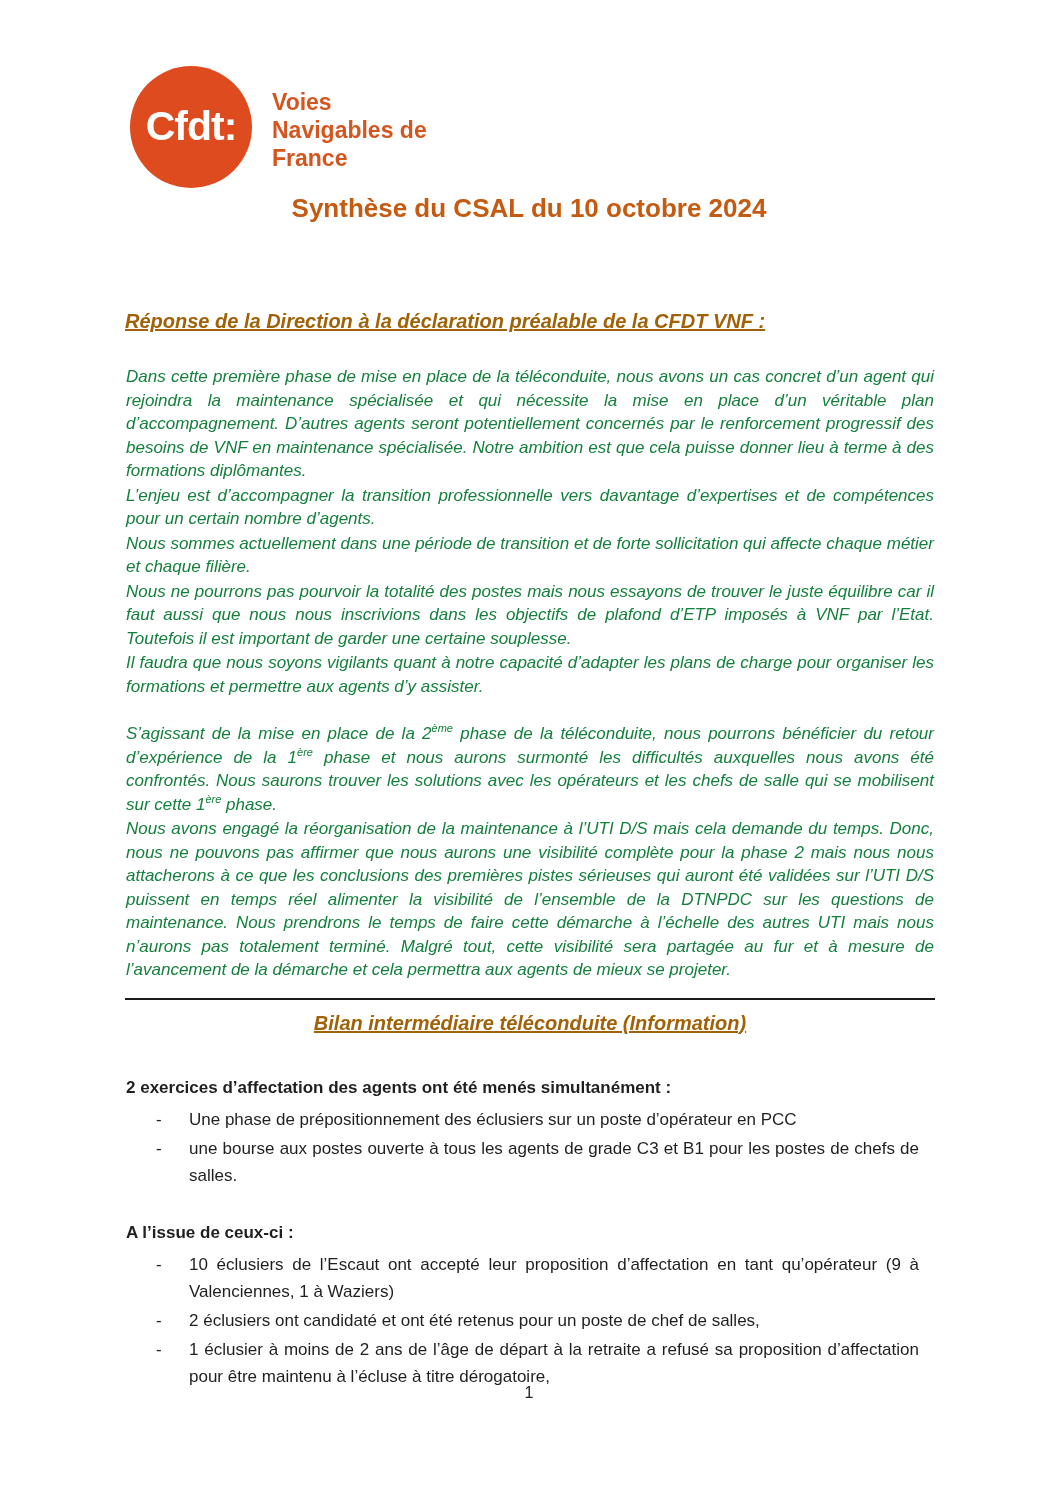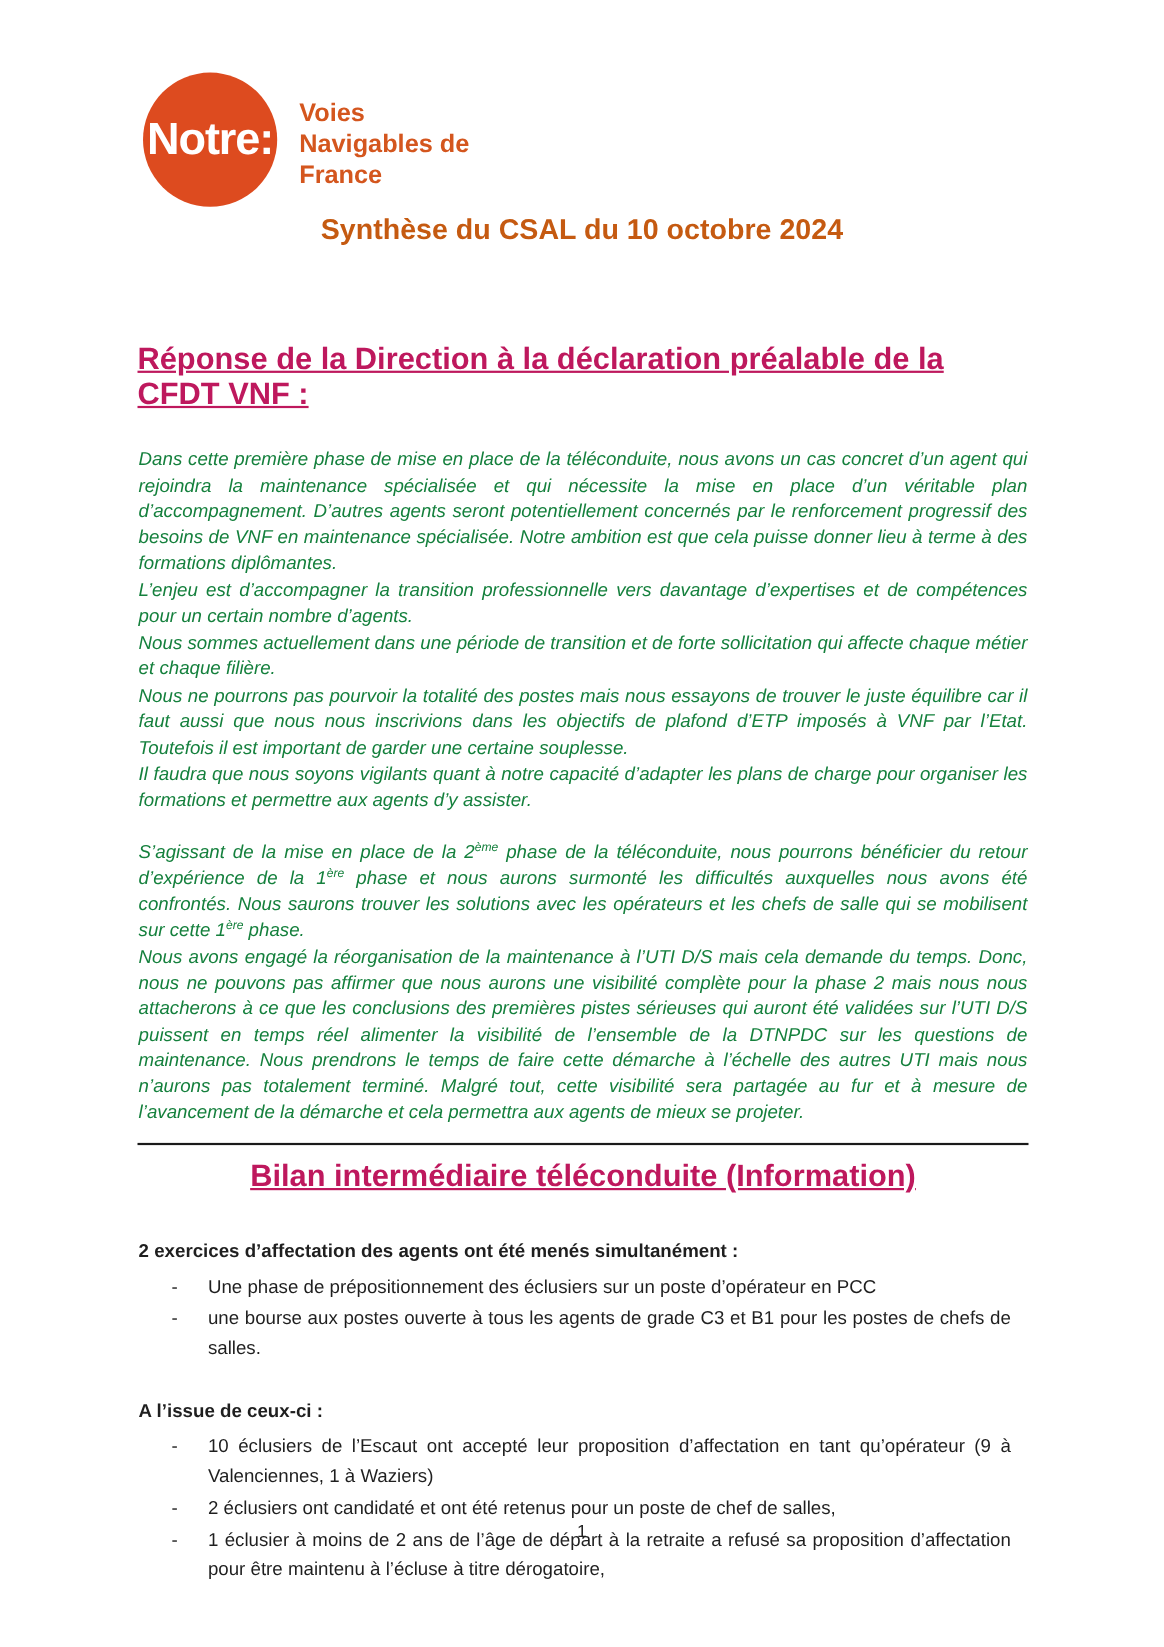--- a/index.html
+++ b/index.html
@@ -66,25 +66,26 @@
 
   
   .content {
     position: absolute;
     left: 125px;
     top: 310px;
     width: 810px;
   }
 
   .section-heading {
-    color: #be185d;
-    font-weight: bold;
-    font-size: 28px;
+    color: #a16207;
+    font-weight: bold;
+    font-size: 20px;
     text-decoration: underline;
     margin: 0 0 32px 0;
+    font-style: italic;
   }
   .section-heading.centered {
     text-align: center;
     margin: 0 0 39px 0;
   }
 
   .italic-block p {
     margin: 1px;
     font-style: italic;
     font-size: 17px;
@@ -152,21 +153,21 @@
     color: #1f1f1f;
   }
 </style>
 </head>
 <body>
 
 <div class="page">
 
   <div class="logo-row">
     <div class="logo-circle">
-      <span>Notre:</span>
+      <span>Cfdt:</span>
     </div>
     <div class="org-name">Voies
 Navigables de
 France</div>
   </div>
 
   <div class="doc-title">Synthèse du CSAL du 10 octobre 2024</div>
 
   <div class="content">
 

